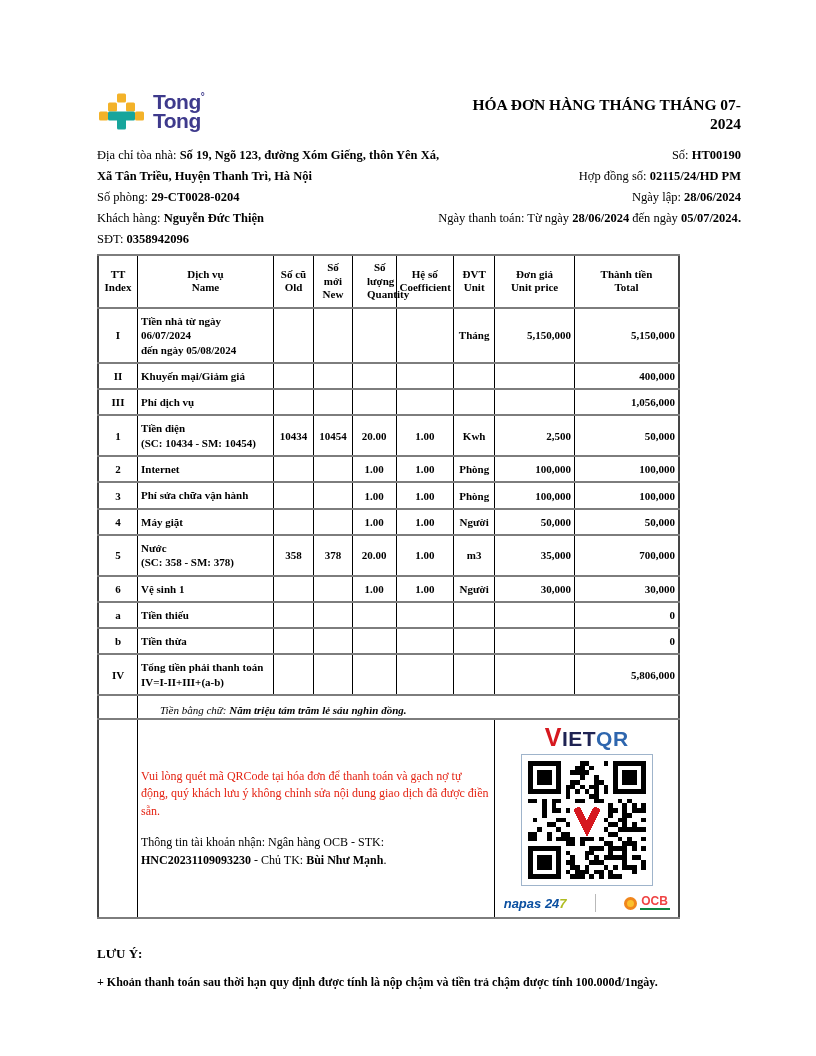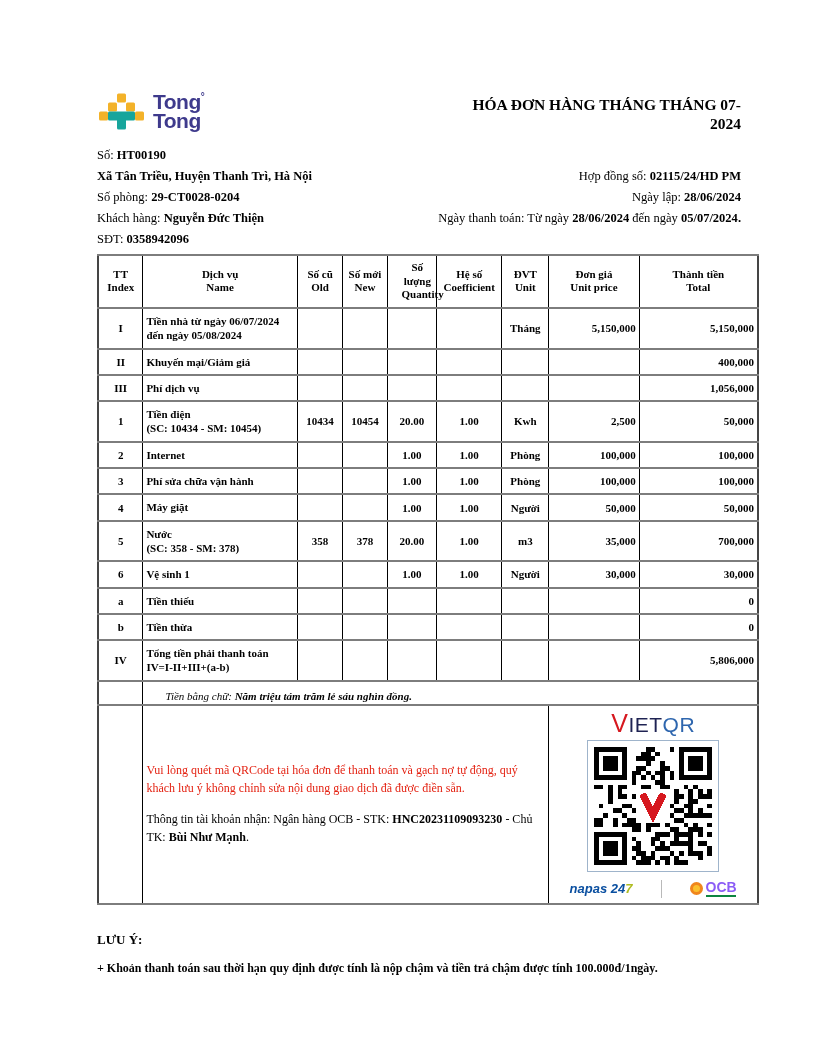--- a/index.html
+++ b/index.html
@@ -19,21 +19,21 @@
 
   
   .info { margin-top:15px; font-size:12.5px; }
   .info-row { display:flex; justify-content:space-between; line-height:1.0; margin-bottom:8.5px; }
   .info-left { white-space:nowrap; }
   .info-right { white-space:nowrap; text-align:right; padding-right:44px; }
   .b { font-weight:bold; }
   .i { font-style:italic; }
 
   
-  table.inv { width:662px; border-collapse:collapse; margin-top:4px; table-layout:fixed;
+  table.inv { width:583px; border-collapse:collapse; margin-top:4px; table-layout:fixed;
               font-size:11px; font-weight:bold; }
   table.inv { border:2px solid #454545; }
   table.inv th, table.inv td { border-left:1px solid #000; border-right:1px solid #000;
               border-top:2px solid #7d7d7d; border-bottom:2px solid #7d7d7d;
               padding:5px 3px; vertical-align:middle; }
   col.w-tt{width:6.8%} col.w-name{width:23.4%} col.w-old{width:6.9%} col.w-new{width:6.7%}
   col.w-qty{width:7.5%} col.w-coef{width:9.9%} col.w-unit{width:7.1%} col.w-price{width:13.7%}
   col.w-total{width:18%}
   table.inv th { text-align:center; line-height:1.25; }
   td.c-tt { text-align:center; }
@@ -41,36 +41,36 @@
   td.c-old, td.c-new, td.c-qty, td.c-coef, td.c-unit { text-align:center; }
   td.c-price { text-align:right; padding-right:10px; }
   td.c-total { text-align:right; padding-right:6px; }
   tr.words-row td { font-weight:normal; padding:8px 3px 2px 22px; }
 
   
   td.pay-text { vertical-align:middle; padding:10px 16px 10px 14px; font-weight:normal;
                 font-size:12px; line-height:1.45; height:195px; }
   .red-note { color:#E42313; margin-bottom:14px; }
   td.pay-qr { vertical-align:middle; text-align:center; font-weight:normal; padding:4px 2px; }
-  .vietqr-logo { font-family:"Liberation Sans","DejaVu Sans",sans-serif; font-weight:normal;
+  .vietqr-logo { font-family:"Liberation Sans","DejaVu Sans",sans-serif; font-weight:bold;
                  font-size:21px; line-height:1; letter-spacing:0.5px; margin-bottom:4px; }
   .vq-v { color:#D6181F; font-size:25px; }
   .vq-iet { color:#1F2353; }
   .vq-qr { color:#2E66AE; }
   .qr-box { width:132px; height:132px; border:1px solid #9FB4CB; background:#fff;
             margin:0 auto; display:flex; align-items:center; justify-content:center; }
   .pay-logos { margin-top:8px; display:flex; align-items:center; justify-content:center; gap:28px;
                font-family:"Liberation Sans","DejaVu Sans",sans-serif; }
   .napas { font-style:italic; font-weight:bold; font-size:13px; color:#0A4FA0; }
   .napas .n7 { color:#AFBC21; }
   .pl-div { width:1px; height:18px; background:#b9b9b9; }
   .ocb { display:flex; align-items:center; gap:3px; }
   .ocb-ring { width:13px; height:13px; border-radius:50%; border:3px solid #F0861C;
               background:#FBC02D; }
-  .ocb-txt { font-weight:bold; font-size:14px; color:#8b5cf6; line-height:0.9; }
+  .ocb-txt { font-weight:bold; font-size:12px; color:#ef4444; line-height:0.9; }
   .ocb-sub { height:2px; width:30px; background:#0D8540; margin-top:1px; }
 
   
   .footer-note-title { margin-top:27px; font-size:13px; font-weight:bold; }
   .footer-note-body { margin-top:13px; font-size:12px; font-weight:bold; }
 </style>
 </head>
 <body>
 
 <div class="page">
@@ -92,20 +92,21 @@
       </div>
     </div>
     <div class="title">
       <div>HÓA ĐƠN HÀNG THÁNG THÁNG 07-</div>
       <div>2024</div>
     </div>
   </div>
 
   <div class="info">
       <div class="info-row">
+        <span class="info-left"><span>Địa chỉ tòa nhà: </span><span class="b">Số 19, Ngõ 123, đường Xóm Giếng, thôn Yên Xá,</span></span>
         <span class="info-right"><span>Số: </span><span class="b">HT00190</span></span>
       </div>
       <div class="info-row">
         <span class="info-left"><span class="b">Xã Tân Triều, Huyện Thanh Trì, Hà Nội</span></span>
         <span class="info-right"><span>Hợp đồng số: </span><span class="b">02115/24/HD PM</span></span>
       </div>
       <div class="info-row">
         <span class="info-left"><span>Số phòng: </span><span class="b">29-CT0028-0204</span></span>
         <span class="info-right"><span>Ngày lập: </span><span class="b">28/06/2024</span></span>
       </div>

